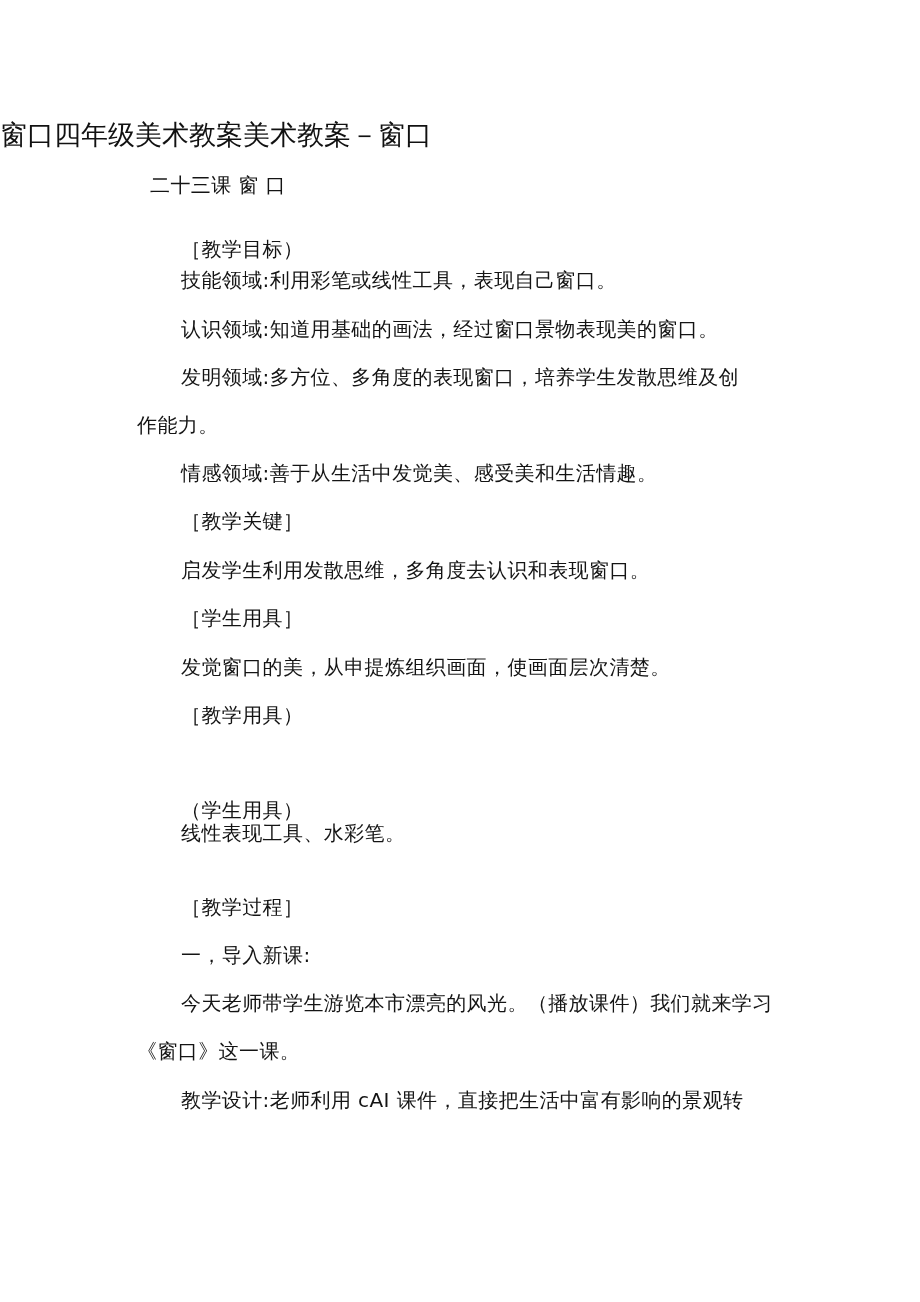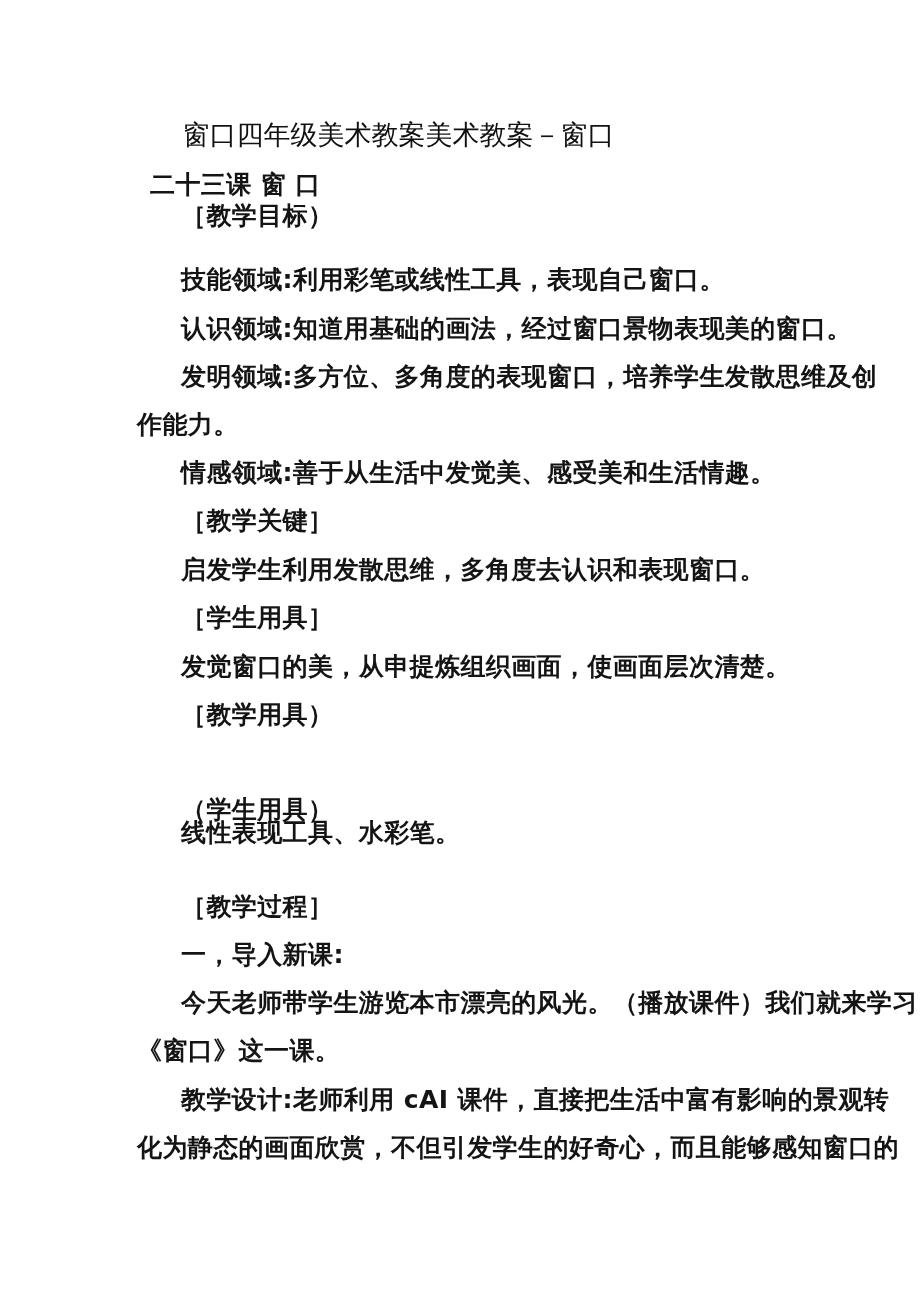--- a/index.html
+++ b/index.html
@@ -3,50 +3,49 @@
 <meta charset="utf-8">
 <style>
   html, body { margin: 0; padding: 0; background: #ffffff; }
   body {
     width: 920px; height: 1302px; position: relative; overflow: hidden;
     font-family: "DejaVu Sans", "Liberation Sans", sans-serif;
     color: #111111;
   }
   .page { position: absolute; left: 0; top: 0; width: 920px; height: 1302px; background: #fff; }
   .title {
-    position: absolute; left: 0; top: 116px; width: 797px; text-align: center;
+    position: absolute; left: 0; top: 116px; width: 797px; 
     font-size: 27px; line-height: 38px; letter-spacing: 0px; color: #111;
   }
   .line {
-    position: absolute; font-size: 25px; line-height: 30px; white-space: nowrap;
-    color: #141414; letter-spacing: 0.4px; font-weight: bold;
+    position: absolute; font-size: 20px; line-height: 30px; white-space: nowrap;
+    color: #141414; letter-spacing: 0.4px;
   }
   .l0 { left: 150px; }
   .ind { left: 181px; }
   .flush { left: 137px; }
 </style>
 </head>
 <body>
 
 <div class="page">
   <div class="title">窗口四年级美术教案美术教案－窗口</div>
 
   <div class="line l0" style="top:170px">二十三课  窗  口</div>
-  <div class="line ind" style="top:201px">［教学目标）</div>
+  <div class="line ind" style="top:234px">［教学目标）</div>
   <div class="line ind" style="top:265px">技能领域:利用彩笔或线性工具，表现自己窗口。</div>
   <div class="line ind" style="top:362px">发明领域:多方位、多角度的表现窗口，培养学生发散思维及创</div>
   <div class="line ind" style="top:314px">认识领域:知道用基础的画法，经过窗口景物表现美的窗口。</div>
   <div class="line flush" style="top:410px">作能力。</div>
   <div class="line ind" style="top:458px">情感领域:善于从生活中发觉美、感受美和生活情趣。</div>
   <div class="line ind" style="top:506px">［教学关键］</div>
   <div class="line ind" style="top:555px">启发学生利用发散思维，多角度去认识和表现窗口。</div>
   <div class="line ind" style="top:603px">［学生用具］</div>
   <div class="line ind" style="top:652px">发觉窗口的美，从申提炼组织画面，使画面层次清楚。</div>
   <div class="line ind" style="top:700px">［教学用具）</div>
   <div class="line ind" style="top:795px">（学生用具）</div>
   <div class="line ind" style="top:818px">线性表现工具、水彩笔。</div>
   <div class="line ind" style="top:892px">［教学过程］</div>
   <div class="line ind" style="top:940px">一，导入新课:</div>
   <div class="line ind" style="top:988px">今天老师带学生游览本市漂亮的风光。（播放课件）我们就来学习</div>
   <div class="line flush" style="top:1036px">《窗口》这一课。</div>
   <div class="line ind" style="top:1085px">教学设计:老师利用 cAI 课件，直接把生活中富有影响的景观转</div>
-  <div class="line flush" style="top:1133px">化为静态的画面欣赏，不但引发学生的好奇心，而且能够感知窗口的</div>
 </div>
 
 </body></html>

